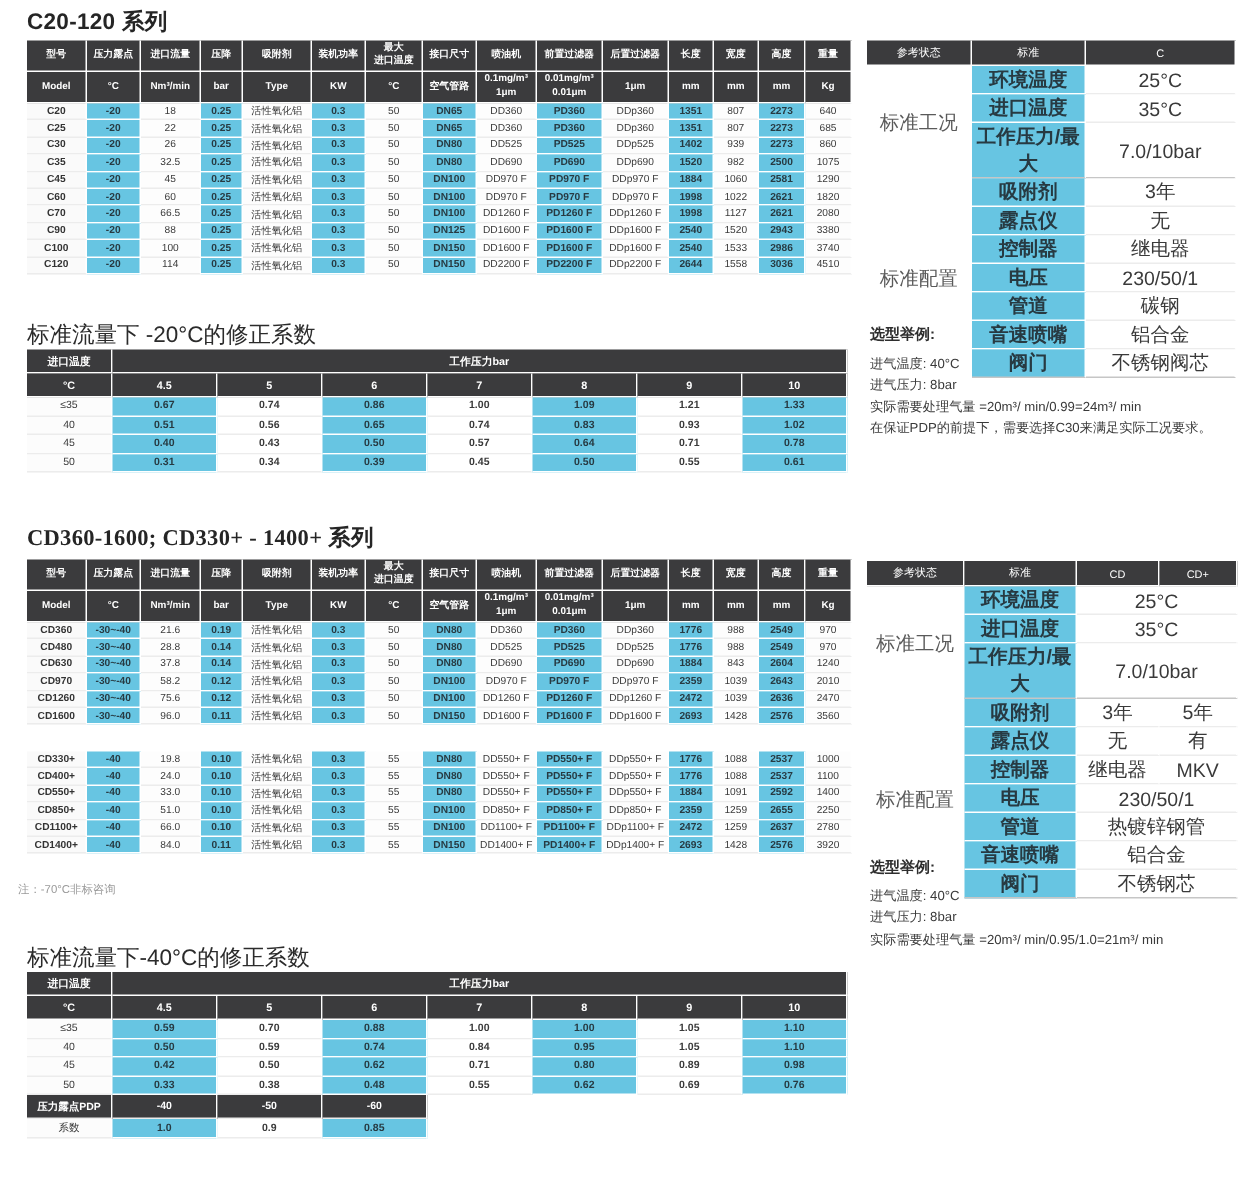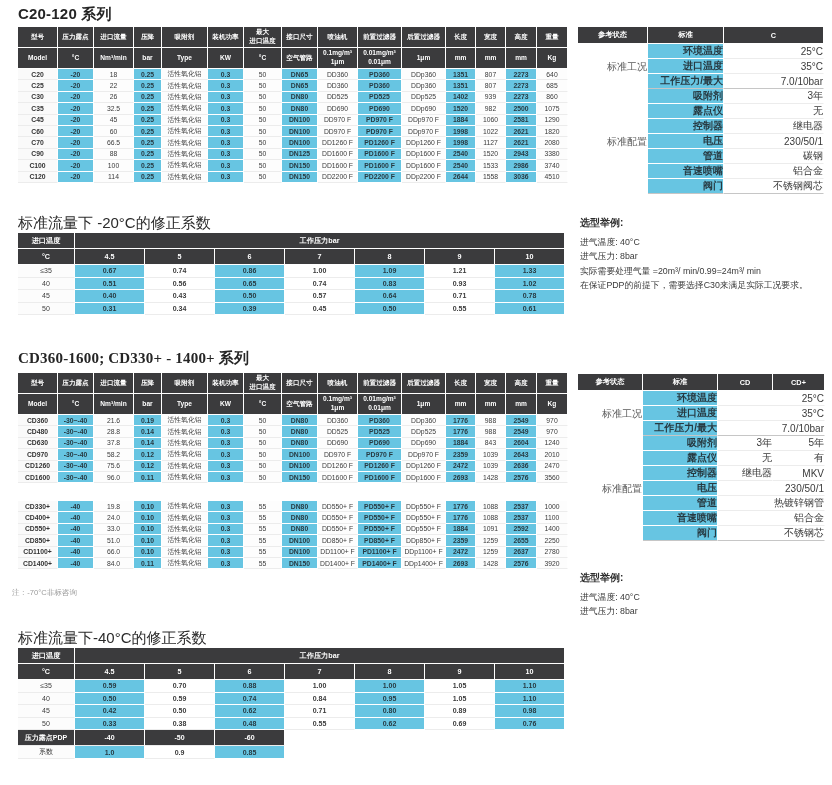--- a/index.html
+++ b/index.html
@@ -42,25 +42,25 @@
     height:12.6px; color:#3a3a3a; background:#fff;
     border-right:1px solid #fff; border-bottom:1px solid #ececec;
   }
   .corr td.tcol { font-weight:normal; background:#fcfcfc; }
   .corr td.hl { background:#67c5e2; color:#273a42; border-bottom:1px solid #fff; }
   .corr td.dark { background:#3b3b3d; color:#fff; height:16px; }
   .corr td.empty { background:transparent; border:none; }
 
   
   .ref th {
-    background:#3b3b3d; color:#fff; font-size:7.3px; font-weight:bold;
+    background:#3b3b3d; color:#fff; font-size:7.3px; font-weight:normal;
     text-align:center; vertical-align:middle; height:17px;
     border-right:1px solid #fff; border-bottom:1px solid #fff;
   }
-  .ref td { font-size:10px; text-align:right; vertical-align:middle; height:14.8px; }
+  .ref td { font-size:13px; text-align:center; vertical-align:middle; height:14.8px; }
   .ref td.gcell { color:#5a5a5a; background:#fff; border-right:1px solid #fff; }
   .ref td.std { background:#67c5e2; color:#273a42; font-weight:bold; border-right:1px solid #fff; border-bottom:1px solid #fff; }
   .ref td.val { color:#3a3a3a; background:#fff; border-right:1px solid #fff; border-bottom:1px solid #ececec; }
   .ref tr.glast td { border-bottom:1px solid #c6c6c6; }
 
   
   .ex-title { font-size:10px; font-weight:bold; color:#2e2e2e; margin-bottom:5px; }
   .ex-line { font-size:8.8px; color:#3a3a3a; line-height:1.62; }
   .note { font-size:7.6px; color:#9a9a9a; }
 </style>
@@ -899,13 +899,14 @@
           <td class="val" colspan="2">不锈钢芯</td>
         </tr>
       </tbody>
     </table>
   </div>
 
 <div class="abs" style="left:580px; top:571px; width:250px;" id="mount-example2">
     <div class="ex-title">选型举例:</div>
     <div class="ex-line">进气温度: 40°C</div>
     <div class="ex-line">进气压力: 8bar</div>
+    <div class="ex-line">实际需要处理气量 =20m³/ min/0.95/1.0=21m³/ min</div>
   </div>
 
 </body></html>

